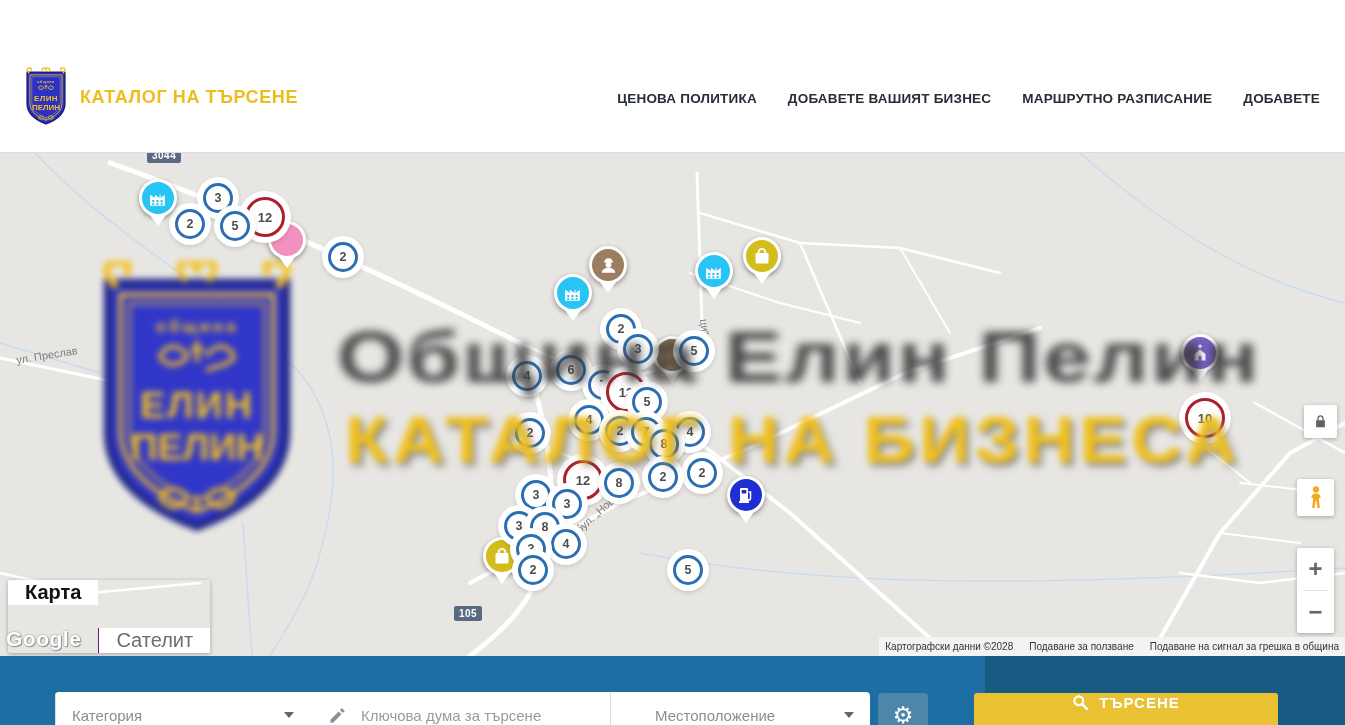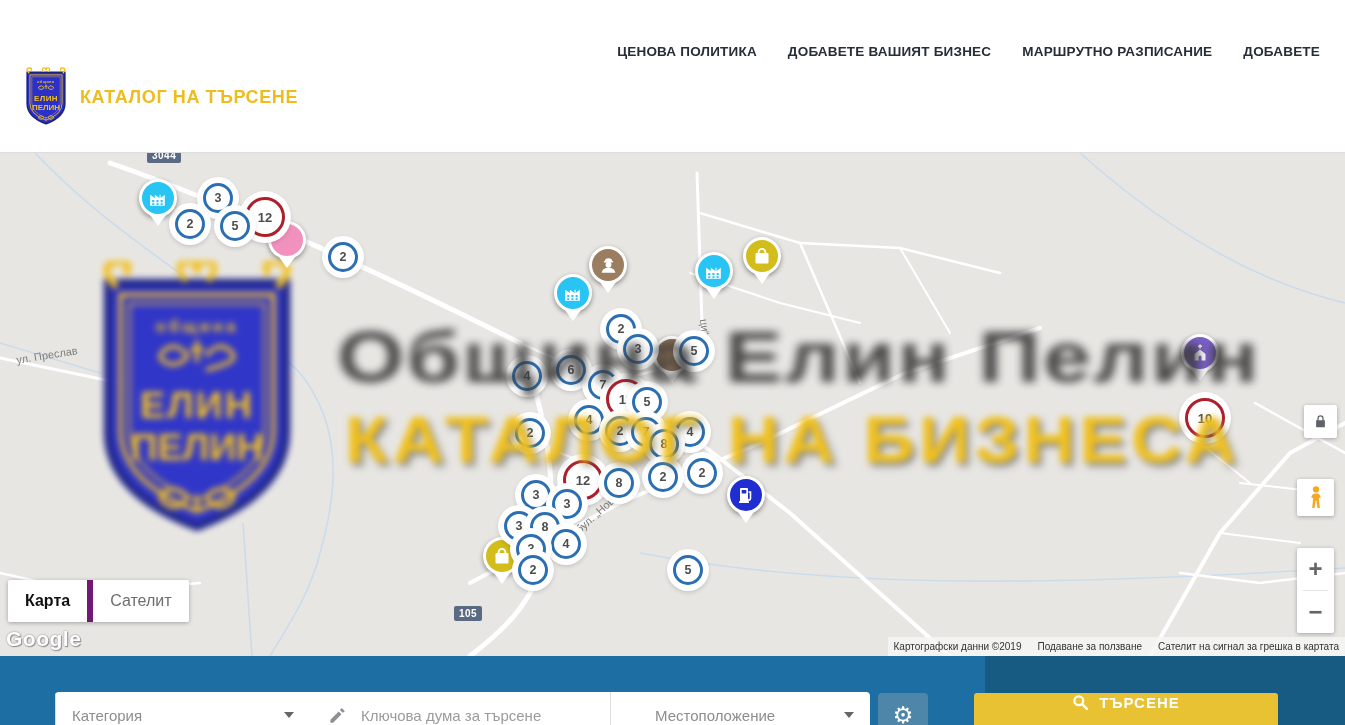--- a/index.html
+++ b/index.html
@@ -6,21 +6,21 @@
     font-family:"Liberation Sans",sans-serif;background:#fff;}
   *{box-sizing:border-box;}
 
   
   .header{position:relative;width:1345px;height:109px;background:#fff;border-bottom:1px solid #ddd;margin-top:44px;}
   .brand{position:absolute;left:22px;top:22px;display:flex;align-items:center;gap:10px;}
   .brand-crest{width:48px;height:62px;}
   .brand-text{display:flex;flex-direction:column;line-height:1.15;}
   .brand-title{font-size:21px;font-weight:bold;color:#4a4a4a;letter-spacing:.2px;}
   .brand-subtitle{font-size:18px;font-weight:bold;color:#eebd1d;letter-spacing:.6px;}
-  .nav{position:absolute;right:25px;top:0;height:109px;display:flex;align-items:flex-start;gap:31px;}
+  .nav{position:absolute;right:25px;top:0;height:109px;display:flex;align-items:center;gap:31px;}
   .nav-item{font-size:13.5px;font-weight:bold;color:#262e38;letter-spacing:.2px;cursor:pointer;white-space:nowrap;}
 
   
   .map{position:relative;width:1345px;height:503px;background:#e8e6e3;overflow:hidden;}
   .roads{position:absolute;left:0;top:0;z-index:1;}
   .road-shield{position:absolute;z-index:2;background:#5a6a82;color:#fff;font-size:10px;font-weight:bold;
     padding:2px 5px;border-radius:2px;letter-spacing:.5px;}
   .street-label{position:absolute;z-index:2;color:#7d7d7d;font-size:11px;white-space:nowrap;}
 
   
@@ -42,24 +42,24 @@
     border:3px solid #fff;z-index:25;display:flex;align-items:center;justify-content:center;
     box-shadow:0 2px 5px rgba(0,0,0,.4);cursor:pointer;}
   .pin::after{content:'';position:absolute;left:50%;top:100%;transform:translateX(-50%);margin-top:1px;
     border:8px solid transparent;border-top:11px solid #fff;}
   .pin.low{z-index:15;}
   .pin svg{position:relative;z-index:2;}
 
   
   .maptype{position:absolute;left:8px;top:427px;z-index:50;display:flex;
     box-shadow:0 1px 4px rgba(0,0,0,.3);border-radius:2px;overflow:hidden;}
-  .maptype-btn{background:#fff;height:42px;display:flex;align-items:center;justify-content:center;
-    padding:0 17px;font-size:16px;cursor:pointer;}
+  .maptype-btn{background:#fff;height:25px;display:flex;align-items:center;justify-content:center;
+    padding:0 17px;font-size:20px;cursor:pointer;}
   .maptype-btn.active{font-weight:bold;color:#111;}
-  .maptype-btn.inactive{color:#6e6e6e;border-left:6px solid #701a75;}
+  .maptype-btn.inactive{color:#6e6e6e;border-left:1px solid #701a75;margin-top:48px;}
   .google-logo{position:absolute;left:6px;top:474px;z-index:50;font-size:21px;font-weight:bold;color:#fff;
     letter-spacing:.5px;text-shadow:0 0 1px #9a9a9a,0 0 2px #9a9a9a,1px 1px 1px #8a8a8a;cursor:pointer;}
   .attribution{position:absolute;right:0;bottom:0;z-index:50;height:19px;display:flex;align-items:center;
     background:rgba(245,245,245,.82);padding:0 6px;gap:16px;}
   .attr-item{font-size:10px;color:#333;white-space:nowrap;}
   .ctl{position:absolute;background:#fff;z-index:50;box-shadow:0 1px 4px rgba(0,0,0,.3);border-radius:2px;
     display:flex;align-items:center;justify-content:center;cursor:pointer;}
   .ctl-lock{left:1304px;top:252px;width:33px;height:33px;}
   .ctl-pegman{left:1297px;top:326px;width:37px;height:37px;}
   .ctl-zoom{left:1297px;top:395px;width:37px;height:85px;flex-direction:column;padding:0;}
@@ -185,23 +185,23 @@
   <div class="wm-title">Община Елин Пелин</div>
   <div class="wm-subtitle">КАТАЛОГ НА БИЗНЕСА</div>
 
   <div class="maptype">
     <div class="maptype-btn active">Карта</div>
     <div class="maptype-btn inactive">Сателит</div>
   </div>
 
   <div class="google-logo">Google</div>
   <div class="attribution">
-      <span class="attr-item">Картографски данни ©2019</span>
+      <span class="attr-item">Картографски данни ©2028</span>
       <span class="attr-item">Подаване за ползване</span>
-      <span class="attr-item">Сателит на сигнал за грешка в картата</span>
+      <span class="attr-item">Подаване на сигнал за грешка в община</span>
     </div>
 
   <div class="ctl ctl-lock">
     <svg width="15" height="15" viewBox="0 0 24 24">
       <path fill="#5f6368" fill-rule="evenodd" d="M7,10 V7 a5,5 0 0,1 10,0 v3 h2 v11 H5 V10 z M9,10 h6 V7 a3,3 0 0,0 -6,0 z"></path>
     </svg>
   </div>
   <div class="ctl ctl-pegman">
     <svg width="22" height="26" viewBox="0 0 24 28">
       <circle cx="12" cy="4.6" r="3.4" fill="#f6a820"></circle>
@@ -273,21 +273,21 @@
     <div class="cluster red" style="left: 265px; top: 64px;">12</div>
     <div class="cluster" style="left: 190px; top: 71px;">2</div>
     <div class="cluster" style="left: 235px; top: 73px;">5</div>
     <div class="cluster" style="left: 343px; top: 104px;">2</div>
     <div class="cluster" style="left: 621px; top: 176px;">2</div>
     <div class="cluster" style="left: 638px; top: 196px;">3</div>
     <div class="cluster" style="left: 694px; top: 198px;">5</div>
     <div class="cluster" style="left: 571px; top: 217px;">6</div>
     <div class="cluster" style="left: 527px; top: 223px;">4</div>
     <div class="cluster" style="left: 603px; top: 232px;">7</div>
-    <div class="cluster red" style="left: 626px; top: 246px;">13</div>
+    <div class="cluster red" style="left: 626px; top: 239px;">13</div>
     <div class="cluster" style="left: 647px; top: 249px;">5</div>
     <div class="cluster red" style="left: 1205px; top: 265px;">10</div>
     <div class="cluster" style="left: 589px; top: 267px;">4</div>
     <div class="cluster" style="left: 620px; top: 278px;">2</div>
     <div class="cluster" style="left: 646px; top: 279px;">7</div>
     <div class="cluster" style="left: 690px; top: 279px;">4</div>
     <div class="cluster" style="left: 530px; top: 280px;">2</div>
     <div class="cluster" style="left: 664px; top: 291px;">8</div>
     <div class="cluster" style="left: 702px; top: 320px;">2</div>
     <div class="cluster" style="left: 663px; top: 324px;">2</div>

